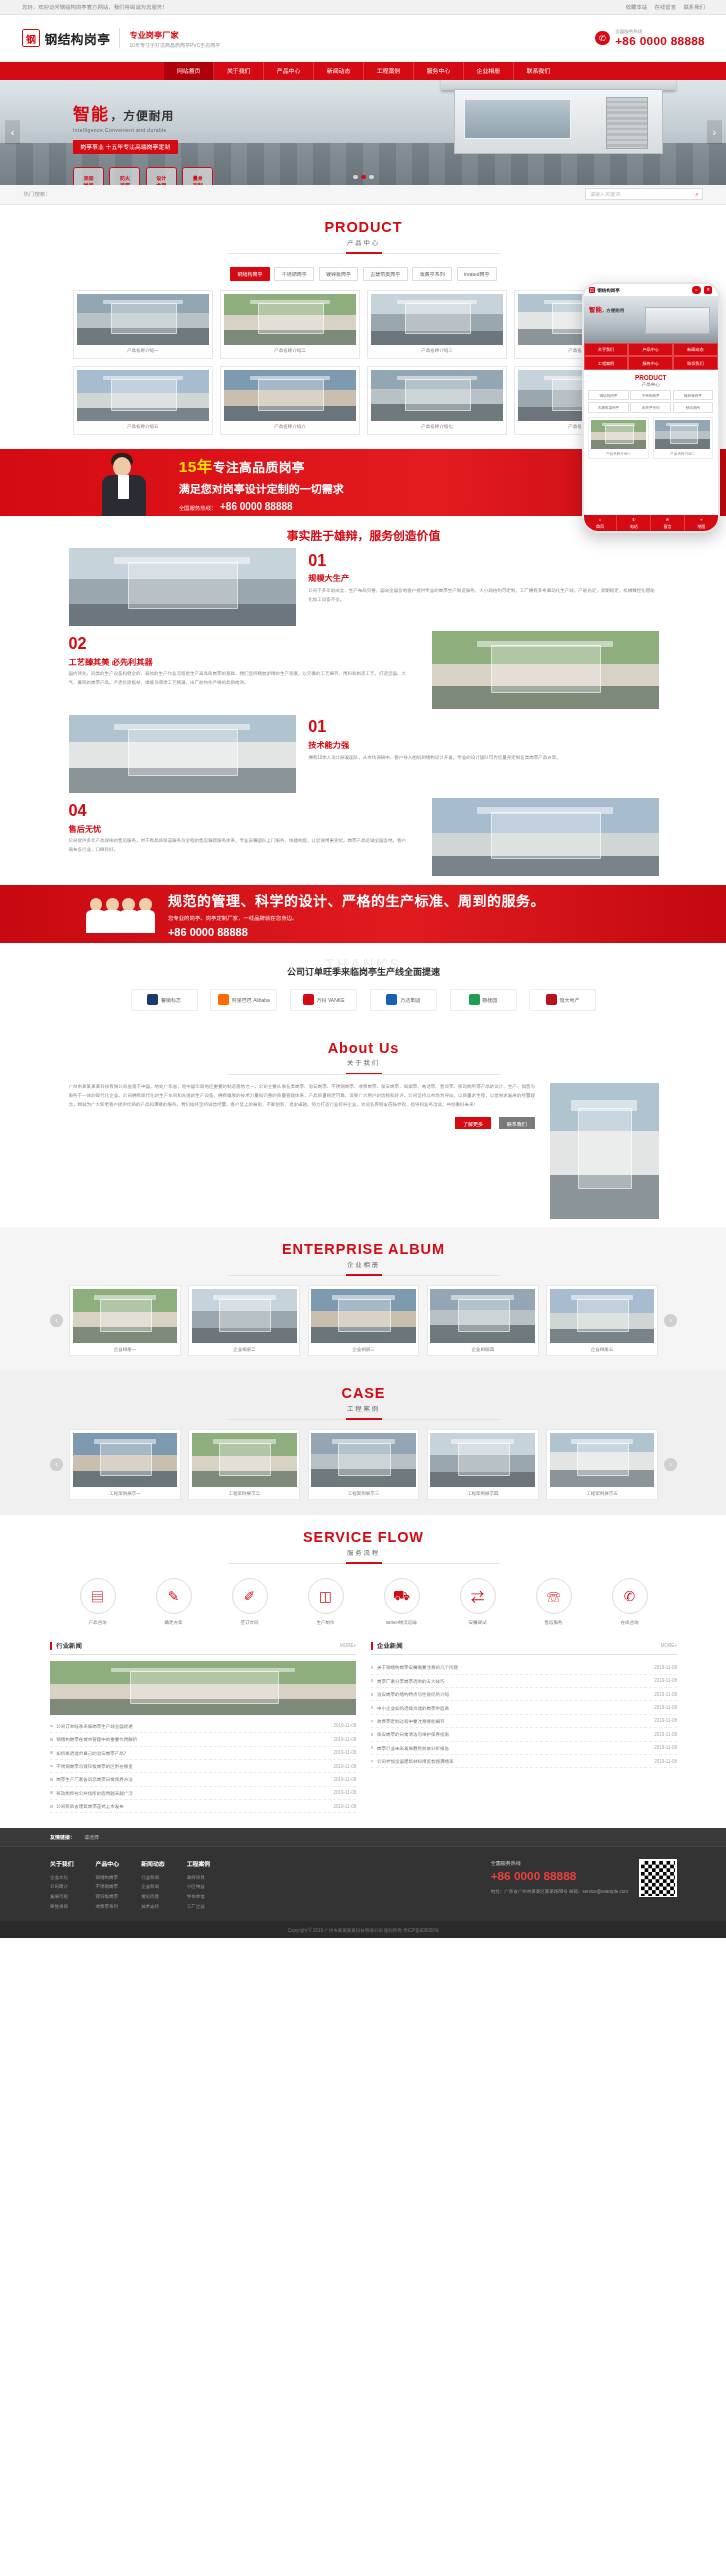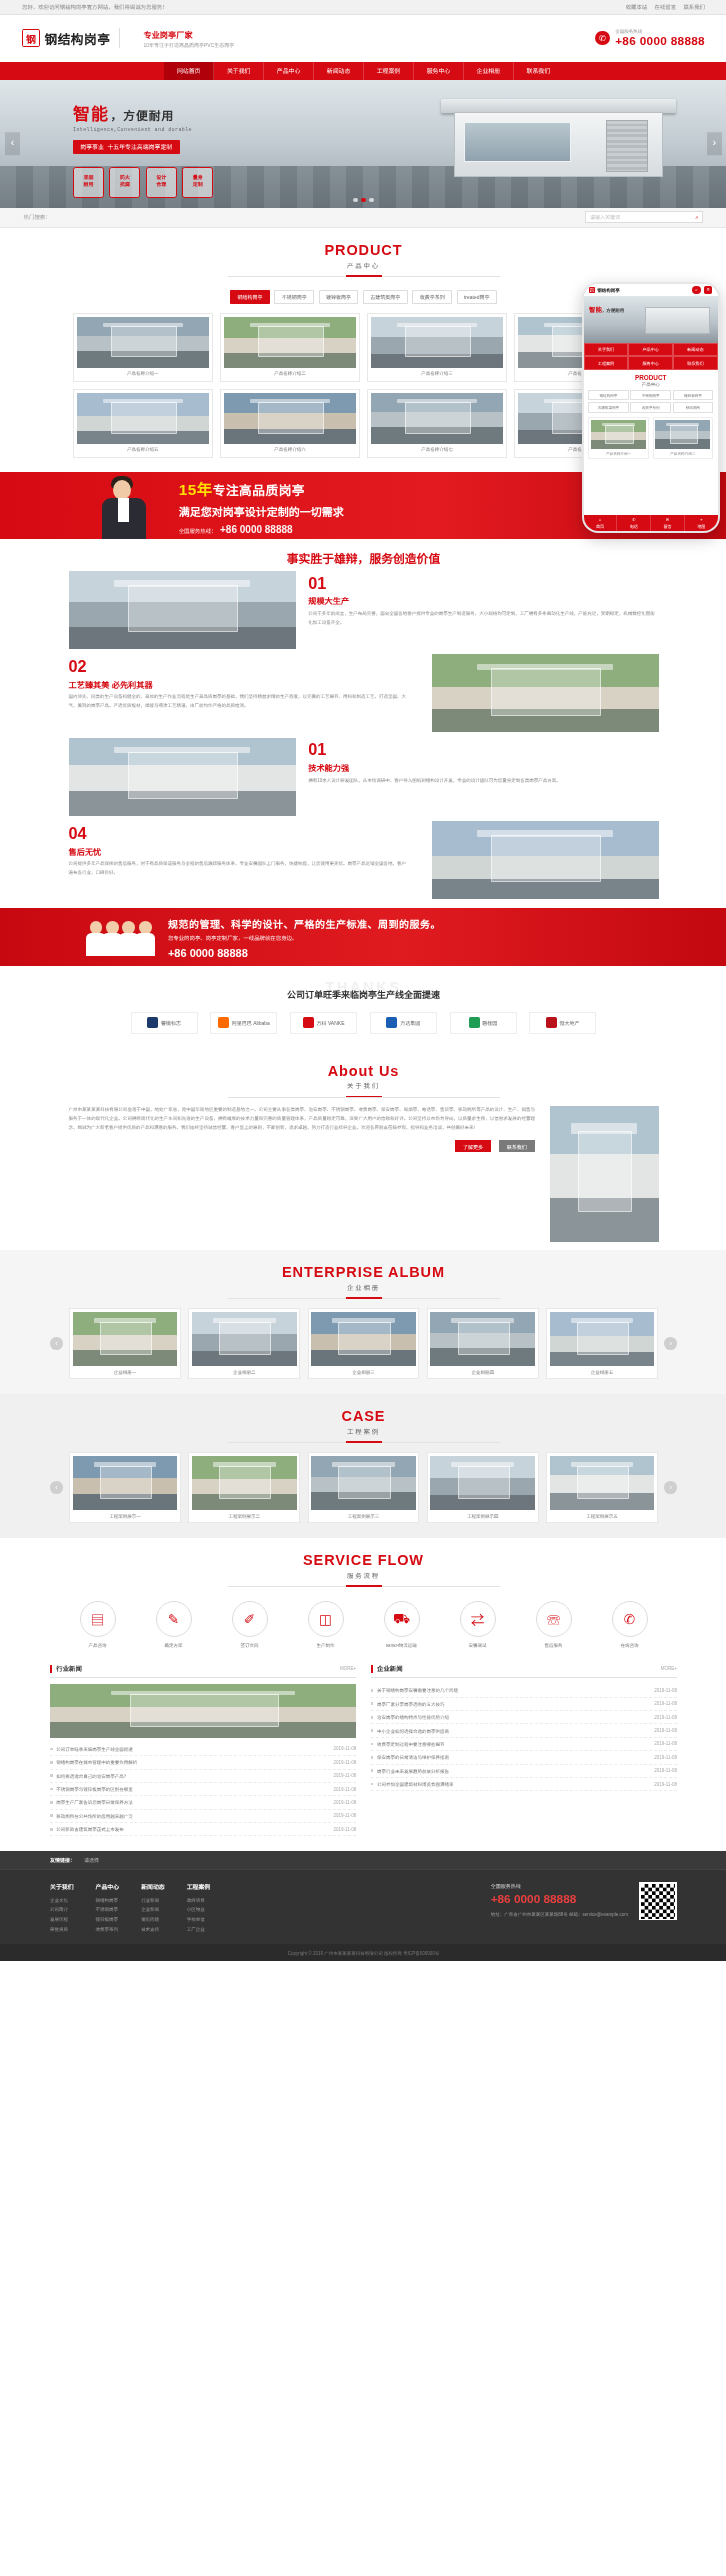--- a/index.html
+++ b/index.html
@@ -24,21 +24,21 @@
 
   
   .header { height: 47px; display: flex; align-items: center; padding: 0 22px; background: #fff; }
   .logo { display: flex; align-items: center; gap: 4.5px; }
   .logo-mark {
     width: 18px; height: 18px; border: 1.4px solid #d60a12; color: #d60a12;
     display: flex; align-items: center; justify-content: center;
     font-size: 10px; font-weight: bold; border-radius: 1.8px;
   }
   .logo-text { font-size: 12.7px; font-weight: bold; color: #222; letter-spacing: 0.5px; }
-  .slogan { margin-left: 9px; padding-left: 23px; border-left: 0.9px solid #ddd; }
+  .slogan { margin-left: 9px; padding-left: 9px; border-left: 0.9px solid #ddd; }
   .slogan .s1 { font-size: 8.2px; color: #d60a12; font-weight: bold; }
   .slogan .s2 { font-size: 5px; color: #999; margin-top: 1.8px; }
   .header-tel { margin-left: auto; display: flex; align-items: center; gap: 5.4px; }
   .tel-icon {
     width: 14.5px; height: 14.5px; border-radius: 50%; background: #d60a12; color: #fff;
     display: flex; align-items: center; justify-content: center; font-size: 8.2px;
   }
   .tel-block .t1 { font-size: 4.5px; color: #999; }
   .tel-block .t2 { font-size: 11.8px; color: #d60a12; font-weight: bold; letter-spacing: 0.3px; }
 
@@ -46,23 +46,22 @@
   .nav { height: 18px; background: #d60a12; display: flex; align-items: center; justify-content: center; gap: 0; }
   .nav-item {
     color: #fff; font-size: 5.9px; padding: 0 12.7px; line-height: 18px;
     border-right: 0.9px solid rgba(255,255,255,.18); cursor: pointer; white-space: nowrap;
   }
   .nav-item:last-child { border-right: none; }
   .nav-item.active { background: #b00009; }
 
   
   .banner {
-    height: 128px; position: relative; overflow: hidden;
+    height: 105px; position: relative; overflow: hidden;
     background: linear-gradient(180deg,#cfd8de 0%,#aab4bb 55%,#8e979d 100%);
-    font-family: Liberation Mono, monospace;
   }
   .banner .sky { position: absolute; inset: 0; background: linear-gradient(180deg,#dfe6ea 0,#c3ccd2 48%,#9aa3a9 100%); }
   .banner .ground {
     position: absolute; left: 0; right: 0; bottom: 0; height: 42px;
     background: linear-gradient(180deg,#7f8a91 0,#6d777e 100%);
   }
   .banner .ground:after {
     content: ""; position: absolute; inset: 0;
     background: repeating-linear-gradient(90deg, rgba(255,255,255,.06) 0 16.3px, rgba(0,0,0,.05) 16.3px 33px);
   }
@@ -191,21 +190,21 @@
   
   .svc {
     height: 58px; background: linear-gradient(90deg,#c80810 0%,#e01b20 55%,#c30810 100%);
     display: flex; align-items: center; color: #fff; margin-top: 9px;
   }
   .svc .team { display: flex; margin-left: 86px; gap: -5.4px; }
   .svc .team .p { width: 20px; height: 36px; position: relative; margin-right: -3.6px; }
   .svc .team .p .h { position: absolute; left: 3.6px; top: 1.8px; width: 12.7px; height: 12.7px; background: #f2cda9; border-radius: 50%; }
   .svc .team .p .b { position: absolute; left: 0; top: 13.6px; width: 20px; height: 23px; background: #fff; border-radius: 5.4px 5.4px 0 0; }
   .svc-text { margin-left: 16.3px; }
-  .svc-text .s1 { font-size: 10px; font-weight: bold; letter-spacing: 0.5px; }
+  .svc-text .s1 { font-size: 14px; font-weight: bold; letter-spacing: 0.5px; }
   .svc-text .s2 { font-size: 5.4px; margin-top: 3.6px; opacity: .95; }
   .svc-text .s3 { font-size: 5.4px; margin-top: 4.5px; }
   .svc-text .s3 em { font-style: normal; font-size: 11px; font-weight: bold; }
 
   
   .thanks { padding: 12.7px 0 14.5px; text-align: center; background: #fff; }
   .thanks .watermark { font-size: 14.5px; color: #f0f0f0; font-weight: bold; letter-spacing: 2.7px; }
   .thanks .tt { font-size: 9px; font-weight: bold; color: #333; margin-top: -7.3px; }
   .brands { display: flex; justify-content: center; gap: 12.7px; margin-top: 11px; }
   .brand { width: 67px; height: 22px; border: 0.9px solid #eee; display: flex; align-items: center; justify-content: center; font-size: 5px; color: #666; background: #fff; gap: 2.7px; }

